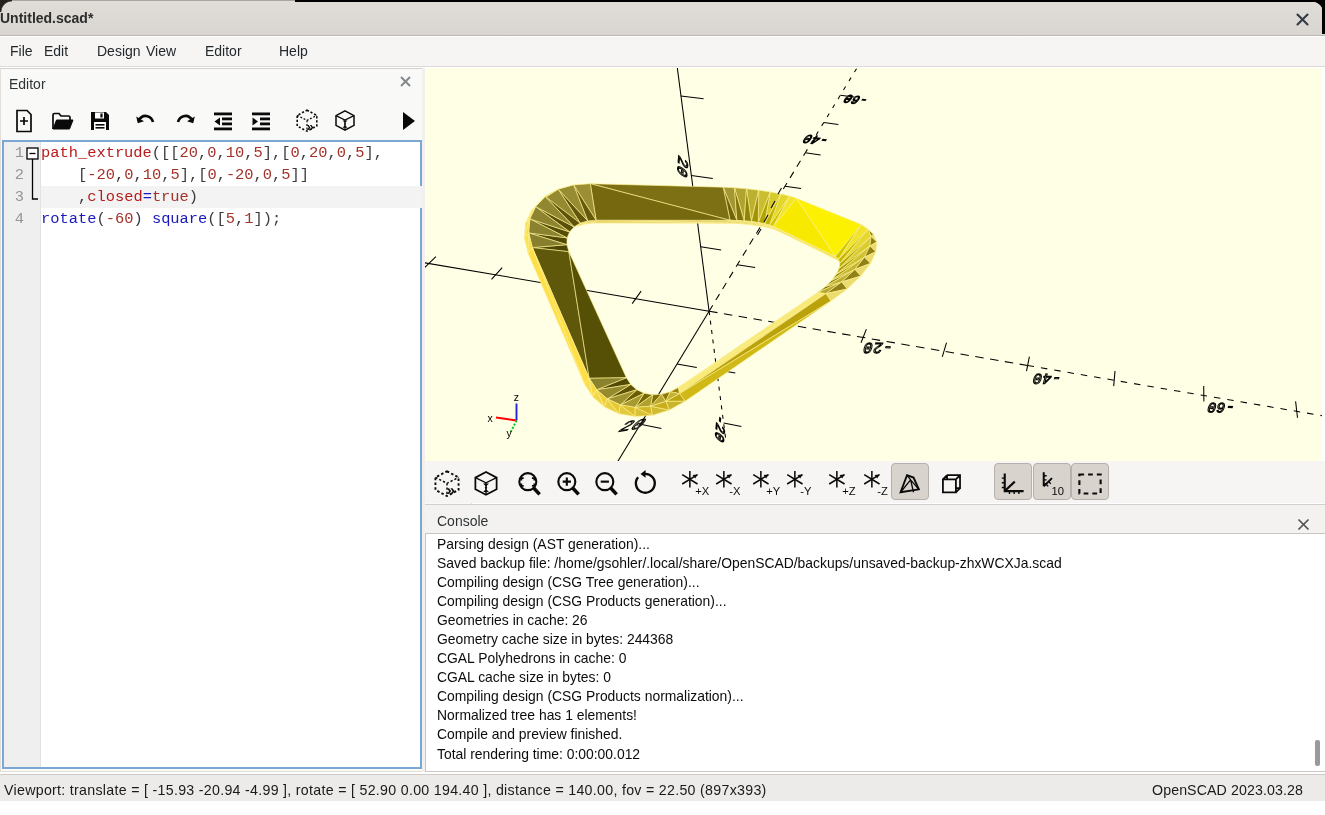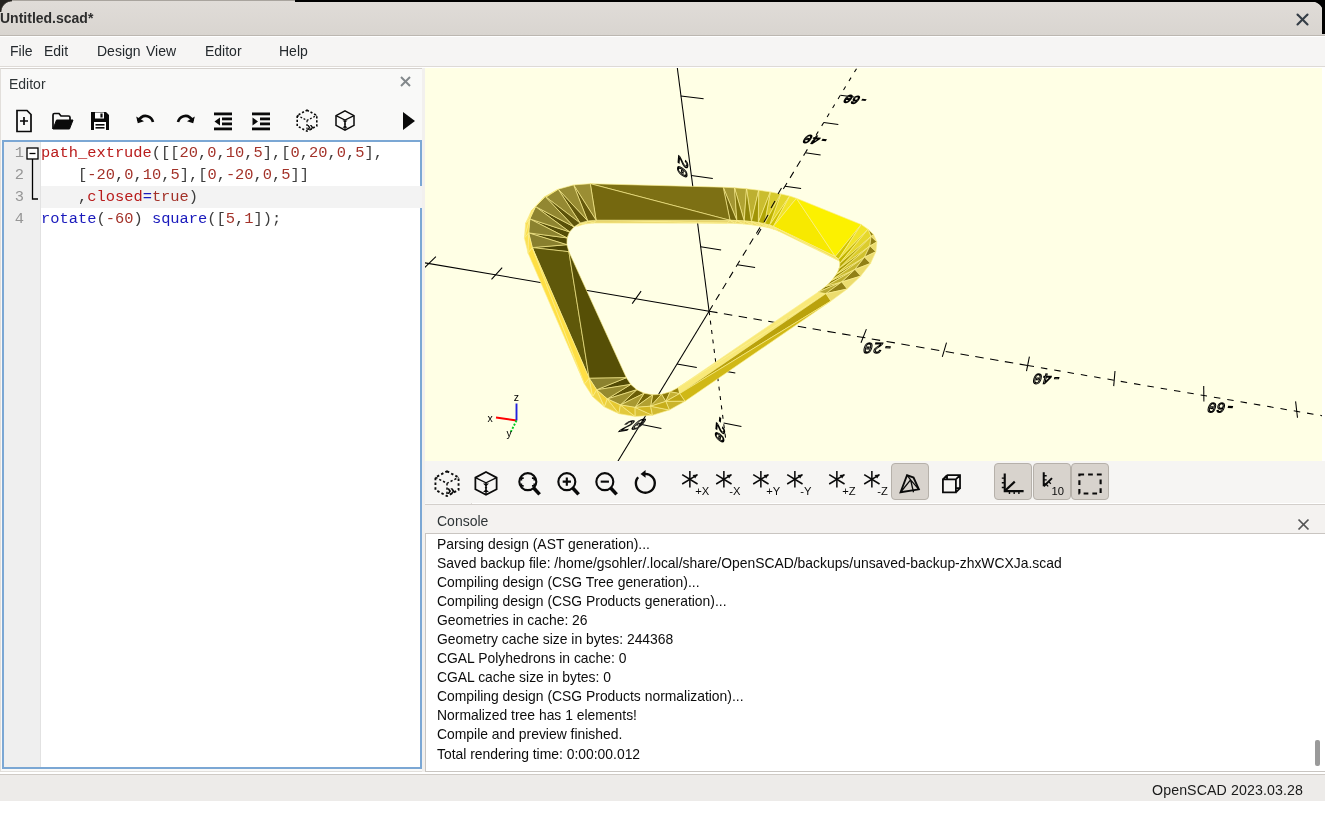--- a/index.html
+++ b/index.html
@@ -515,14 +515,15 @@
 <div id="console-head">
     <div class="t">Console</div>
 <svg class="abs" style="left:872px;top:13px" width="13" height="13">
       <line x1="1.5" y1="1.5" x2="11.5" y2="11.5" stroke="#555" stroke-width="1.7"></line>
       <line x1="11.5" y1="1.5" x2="1.5" y2="11.5" stroke="#555" stroke-width="1.7"></line>
     </svg>
 </div>
 <div id="console">Parsing design (AST generation)...<br>Saved backup file: /home/gsohler/.local/share/OpenSCAD/backups/unsaved-backup-zhxWCXJa.scad<br>Compiling design (CSG Tree generation)...<br>Compiling design (CSG Products generation)...<br>Geometries in cache: 26<br>Geometry cache size in bytes: 244368<br>CGAL Polyhedrons in cache: 0<br>CGAL cache size in bytes: 0<br>Compiling design (CSG Products normalization)...<br>Normalized tree has 1 elements!<br>Compile and preview finished.<br>Total rendering time: 0:00:00.012</div>
 <div id="sb-thumb"></div>
 <div id="statusbar">
+    <span class="l">Viewport: translate = [ -15.93 -20.94 -4.99 ], rotate = [ 52.90 0.00 194.40 ], distance = 140.00, fov = 22.50 (897x393)</span>
     <span class="r">OpenSCAD 2023.03.28</span>
   </div>
 
 </body></html>

